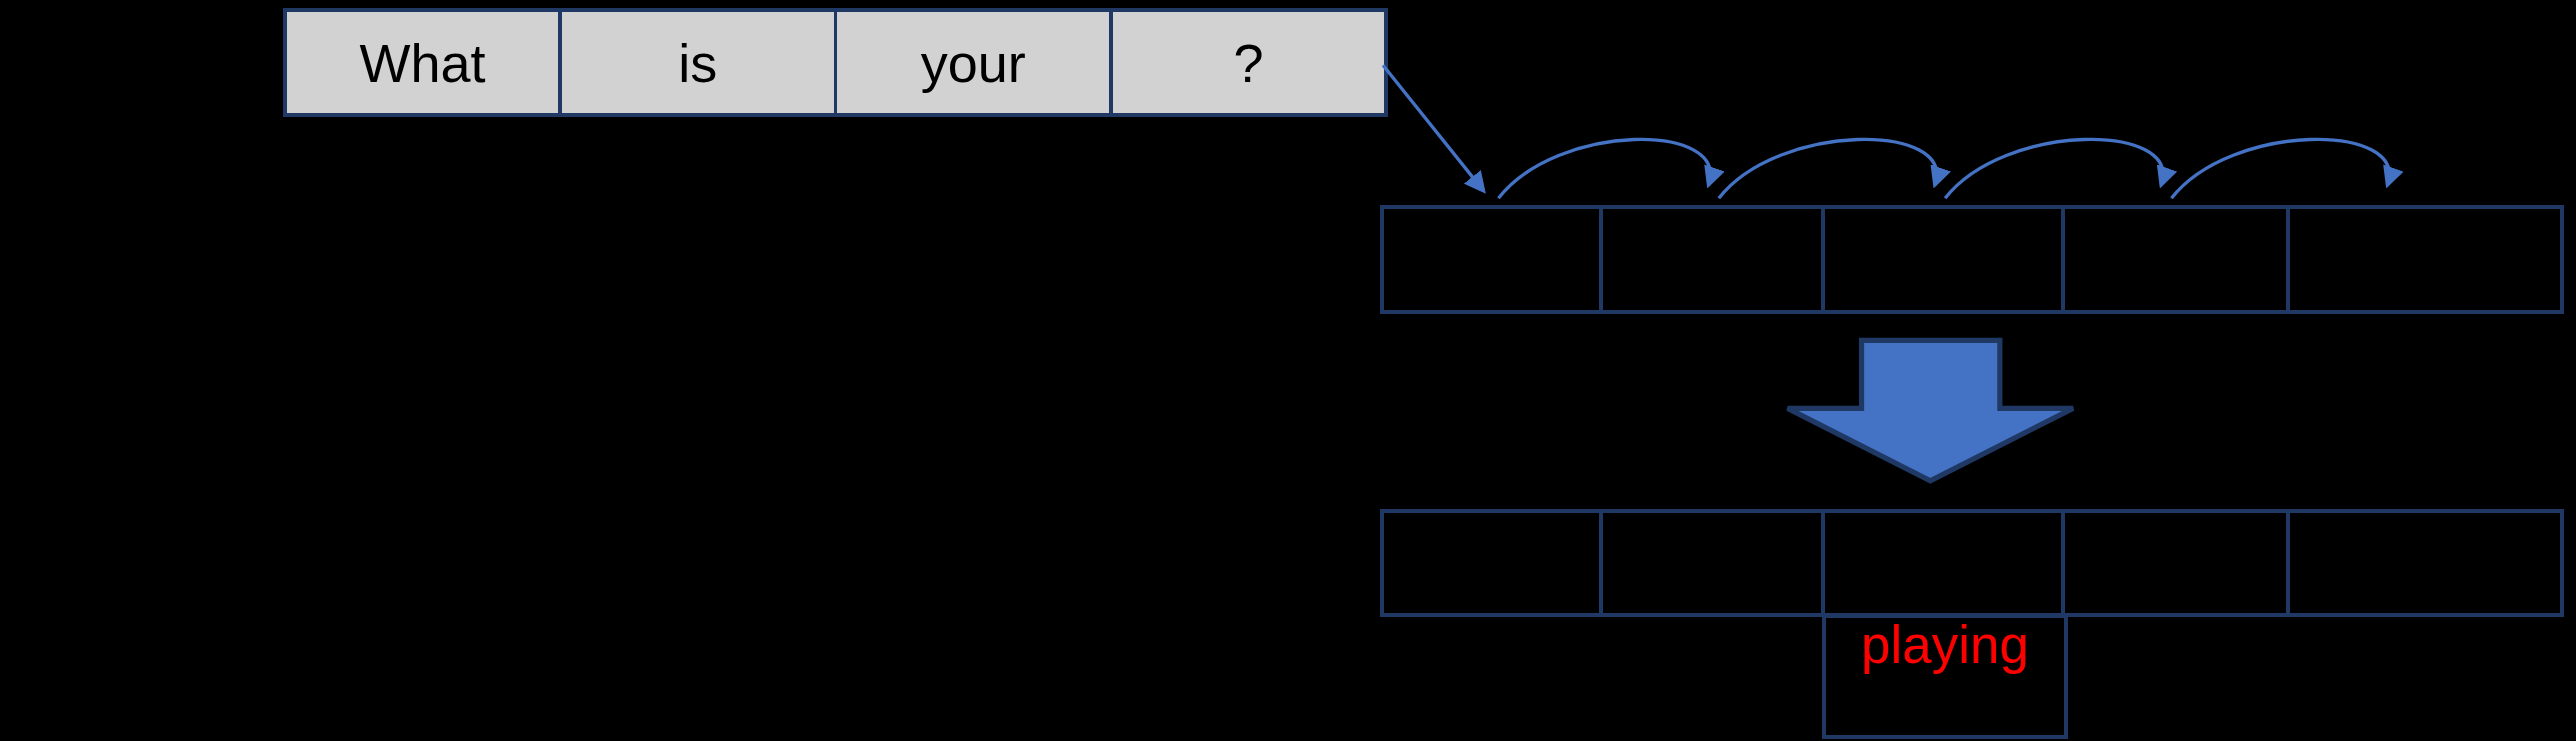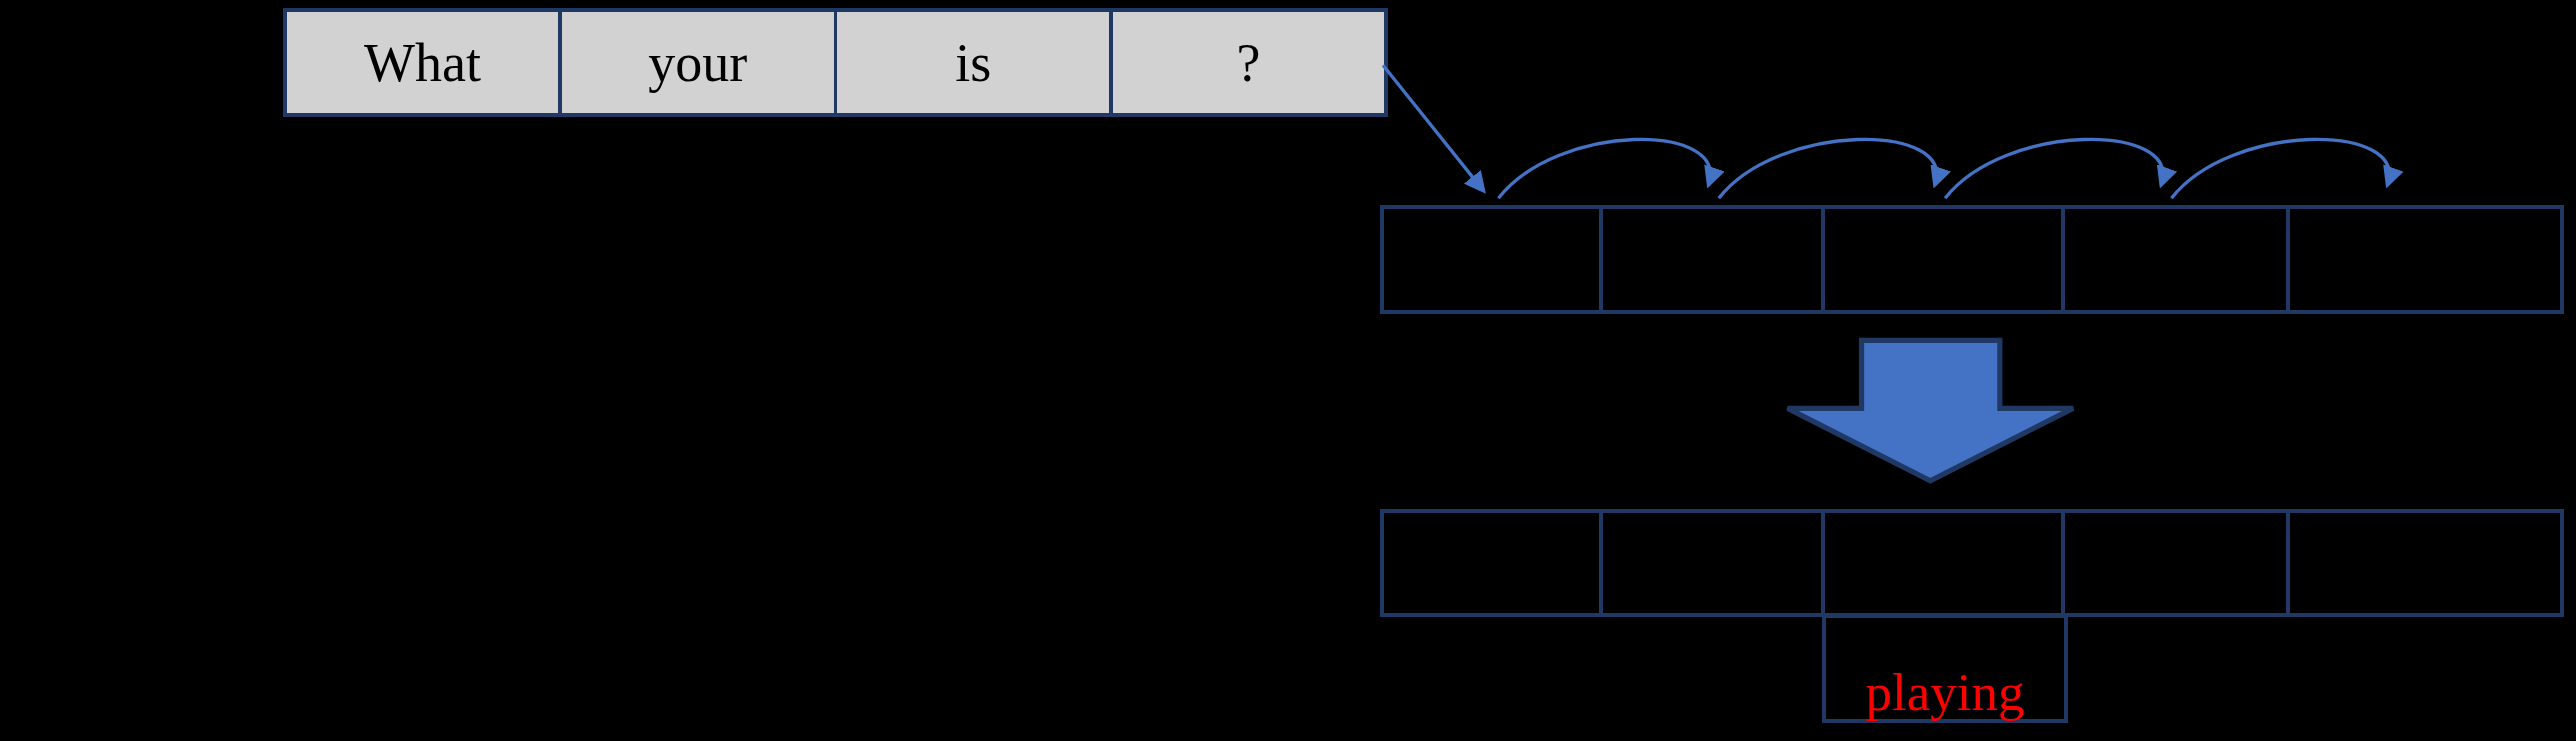--- a/index.html
+++ b/index.html
@@ -9,21 +9,21 @@
     --blue:#4472C4;
     --red:#FF0000;
     --ink:#000000;
   }
   html,body{margin:0;padding:0;background:var(--bg);}
   .canvas{
     position:relative;
     width:2576px;height:742px;
     background:var(--bg);
     overflow:hidden;
-    font-family:Liberation Serif, serif;
+    font-family:Liberation Sans, sans-serif;
   }
 
   
   .src-table{
     position:absolute;left:283px;top:8.1px;
     width:1105px;height:109px;
     box-sizing:border-box;
     background:var(--navy);
     padding:3.7px;
     display:flex;gap:3.7px;
@@ -50,24 +50,24 @@
   .row-hidden{left:1380px;top:205px;width:1184px;height:109px;}
   .row-output{left:1380px;top:509px;width:1184px;height:108px;}
   .vdiv{
     position:absolute;top:0;bottom:0;width:3.7px;
     background:var(--navy);
   }
 
   
   .pred-cell{
     position:absolute;left:1822px;top:614px;
-    width:246px;height:109px;
+    width:246px;height:125px;
     box-sizing:border-box;
     border:4.4px solid var(--navy);
-    display:flex;align-items:flex-end;justify-content:center;
+    display:flex;align-items:flex-start;justify-content:center;
   }
   .pred-cell .pred-label{
     color:var(--red);
     font-size:53px;
     line-height:1;
     white-space:nowrap;
   }
 
   
   .overlay{
@@ -83,24 +83,24 @@
 </head>
 <body>
 
 <div class="canvas">
 
   <div class="src-table">
     <div class="src-cell">
       <span class="tok">What</span>
     </div>
     <div class="src-cell">
-      <span class="tok">your</span>
+      <span class="tok">is</span>
     </div>
     <div class="src-cell">
-      <span class="tok">is</span>
+      <span class="tok">your</span>
     </div>
     <div class="src-cell">
       <span class="tok">?</span>
     </div>
   </div>
 
   <div class="seq-row row-hidden">
     <div class="vdiv" style="left:215px"></div>
     <div class="vdiv" style="left:437px"></div>
     <div class="vdiv" style="left:677px"></div>

